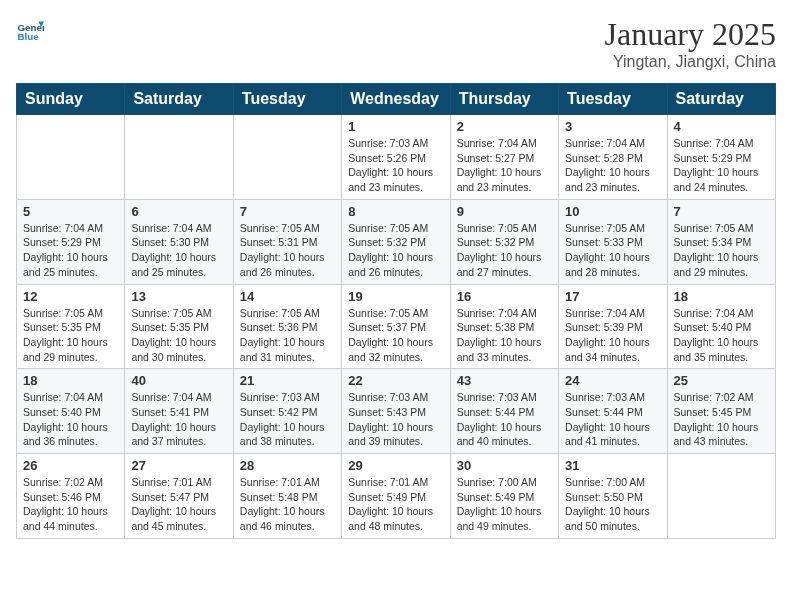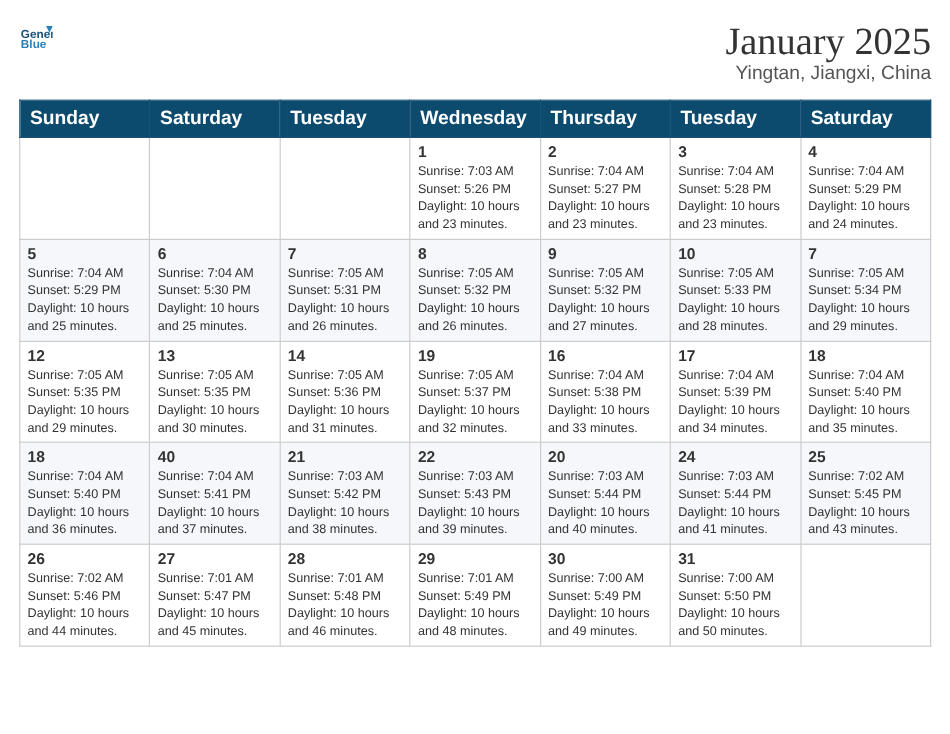--- a/index.html
+++ b/index.html
@@ -265,21 +265,21 @@
 and 38 minutes.</div>
         </td>
         <td>
           <div class="day-number">22</div>
           <div class="day-info" style="white-space: pre-line;">Sunrise: 7:03 AM
 Sunset: 5:43 PM
 Daylight: 10 hours
 and 39 minutes.</div>
         </td>
         <td>
-          <div class="day-number">20</div>
+          <div class="day-number">43</div>
           <div class="day-info" style="white-space: pre-line;">Sunrise: 7:03 AM
 Sunset: 5:44 PM
 Daylight: 10 hours
 and 40 minutes.</div>
         </td>
         <td>
           <div class="day-number">24</div>
           <div class="day-info" style="white-space: pre-line;">Sunrise: 7:03 AM
 Sunset: 5:44 PM
 Daylight: 10 hours

